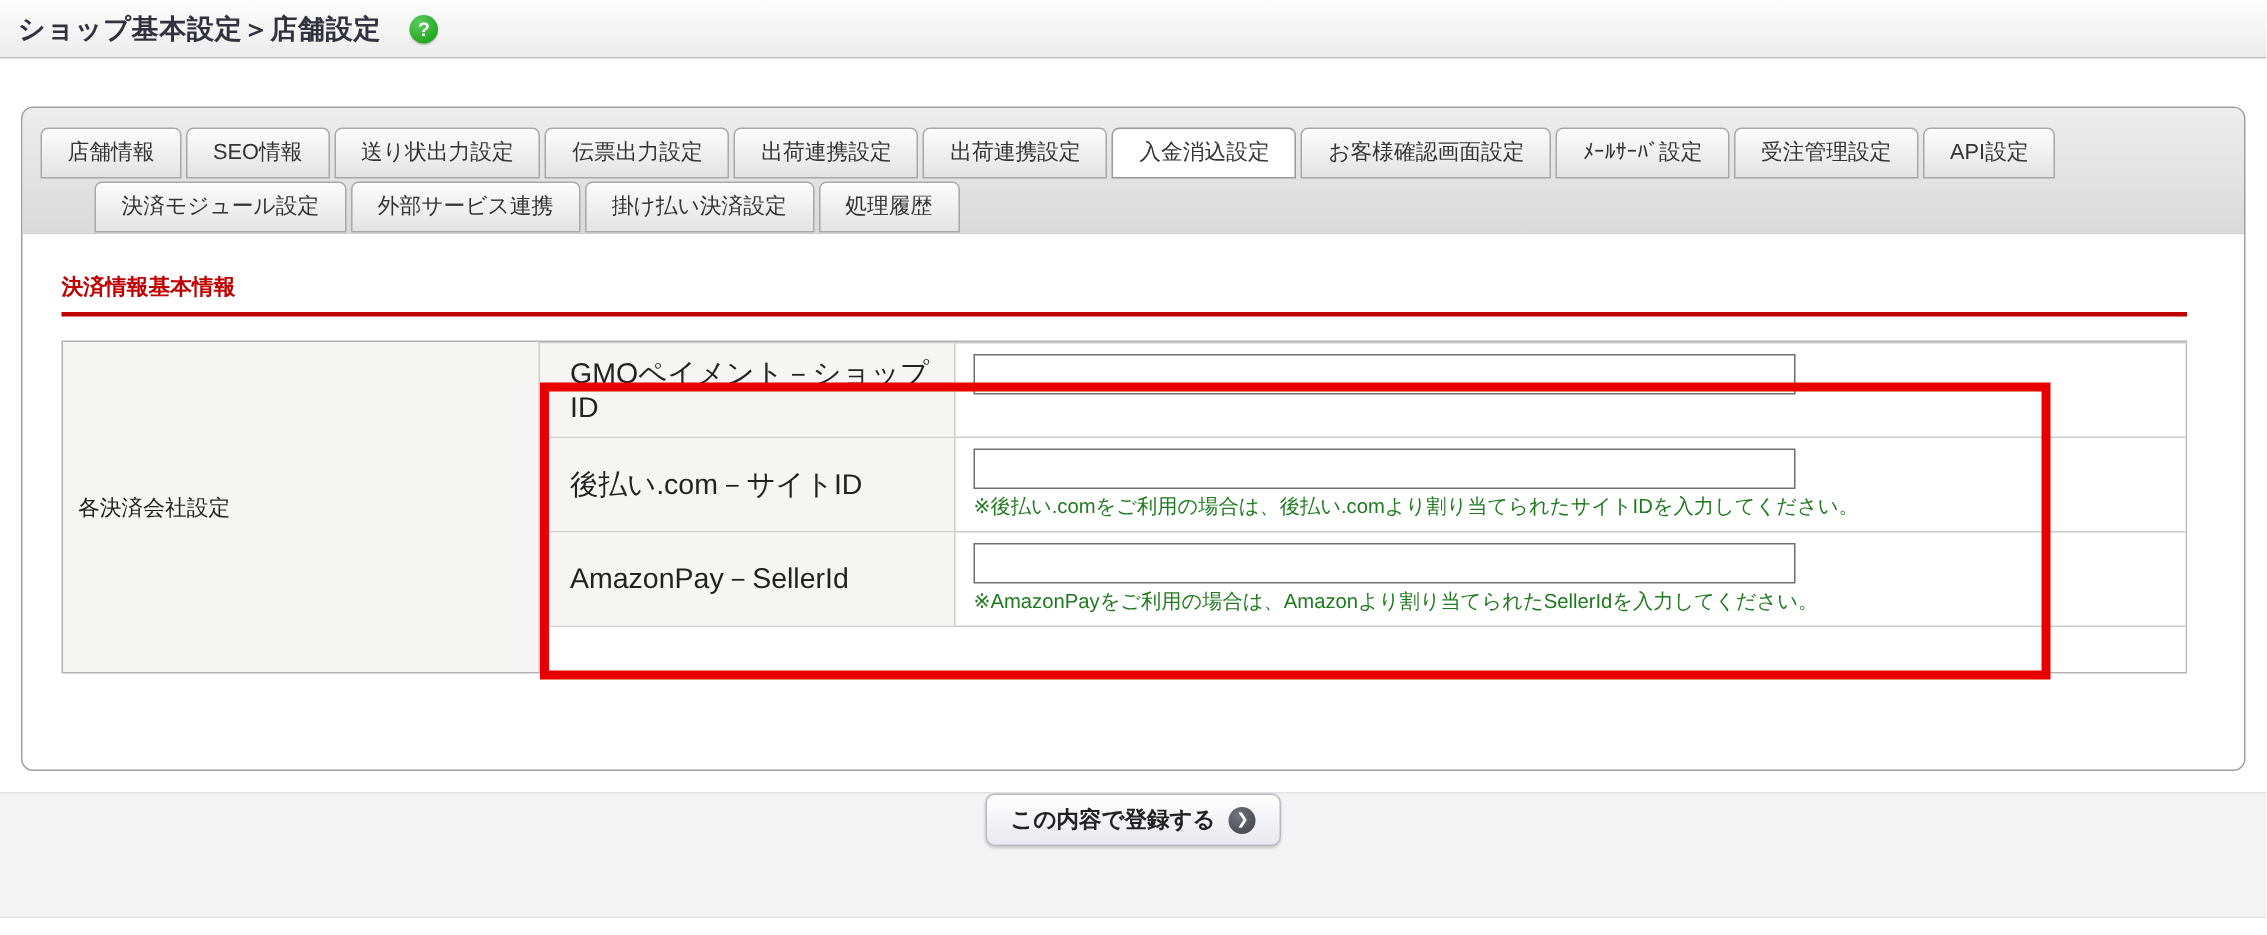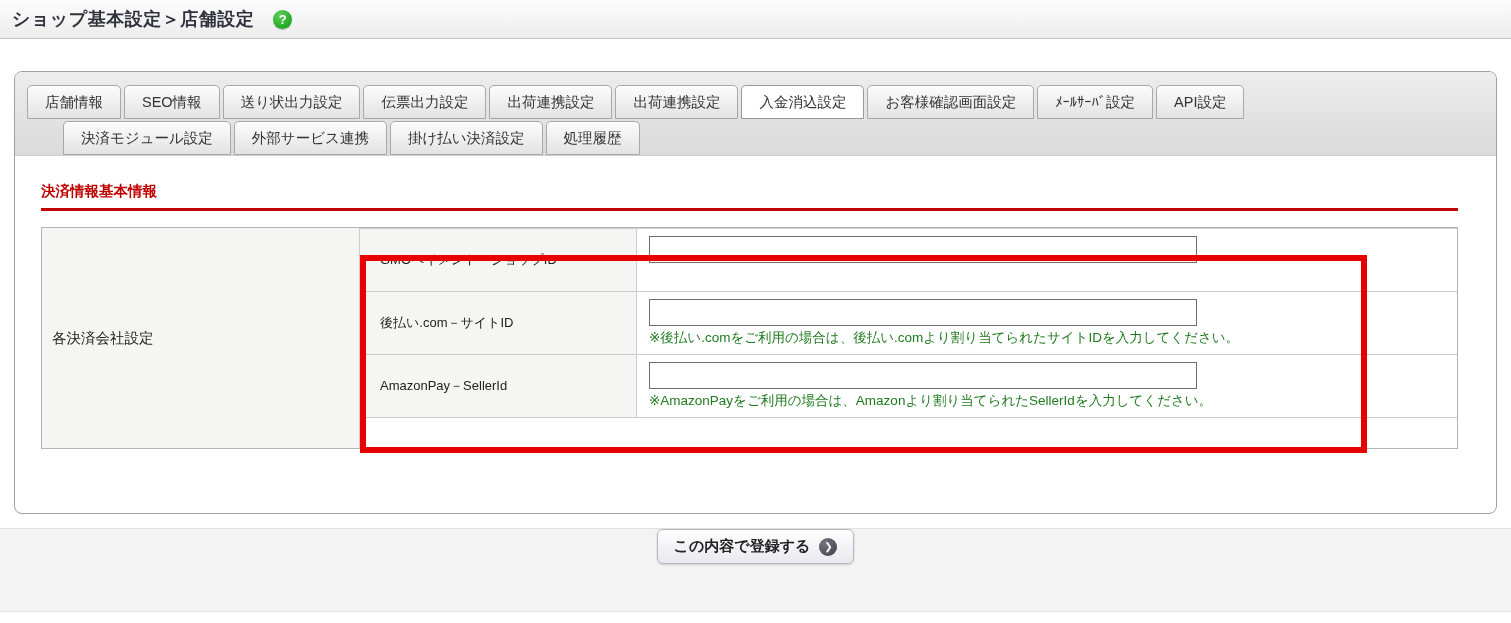--- a/index.html
+++ b/index.html
@@ -98,21 +98,21 @@
   .field-row {
     display:flex; height:63px;
     border-top:1px solid #cccccc;
   }
   .field-label {
     width:277px;
     background:#f5f5f4;
     border-right:1px solid #cccccc;
     display:flex; align-items:center;
     padding-left:20px;
-    font-size:13px; color:#222;
+    font-size:19px; color:#222;
   }
   .field-main { flex:1; padding:7px 0 0 12px; }
   .field-main input[type="text"] {
     width:548px; height:27px;
     border:1px solid #6f6f6f;
     background:#fff;
     font-size:14px; padding:2px 5px;
     font-family:"Liberation Sans","DejaVu Sans",sans-serif;
   }
   .field-note {
@@ -169,20 +169,21 @@
     <div class="tab-row" id="tab-row1">
         <div class="tab">店舗情報</div>
         <div class="tab">SEO情報</div>
         <div class="tab">送り状出力設定</div>
         <div class="tab">伝票出力設定</div>
         <div class="tab">出荷連携設定</div>
         <div class="tab">出荷連携設定</div>
         <div class="tab active">入金消込設定</div>
         <div class="tab">お客様確認画面設定</div>
         <div class="tab">ﾒｰﾙｻｰﾊﾞ設定</div>
+        <div class="tab">受注管理設定</div>
         <div class="tab">API設定</div>
       </div>
     <div class="tab-row" id="tab-row2">
         <div class="tab">決済モジュール設定</div>
         <div class="tab">外部サービス連携</div>
         <div class="tab">掛け払い決済設定</div>
         <div class="tab">処理履歴</div>
       </div>
   </div>
 

